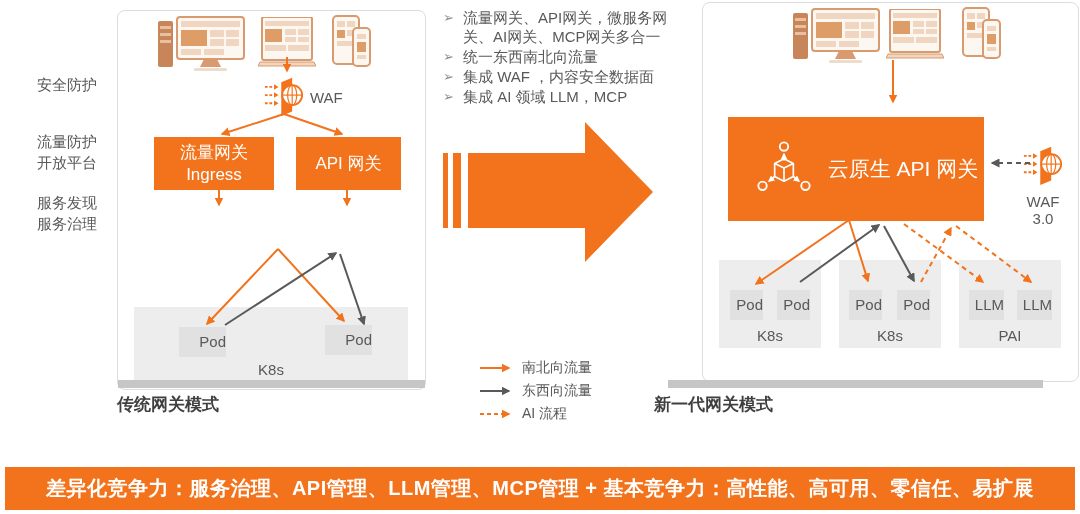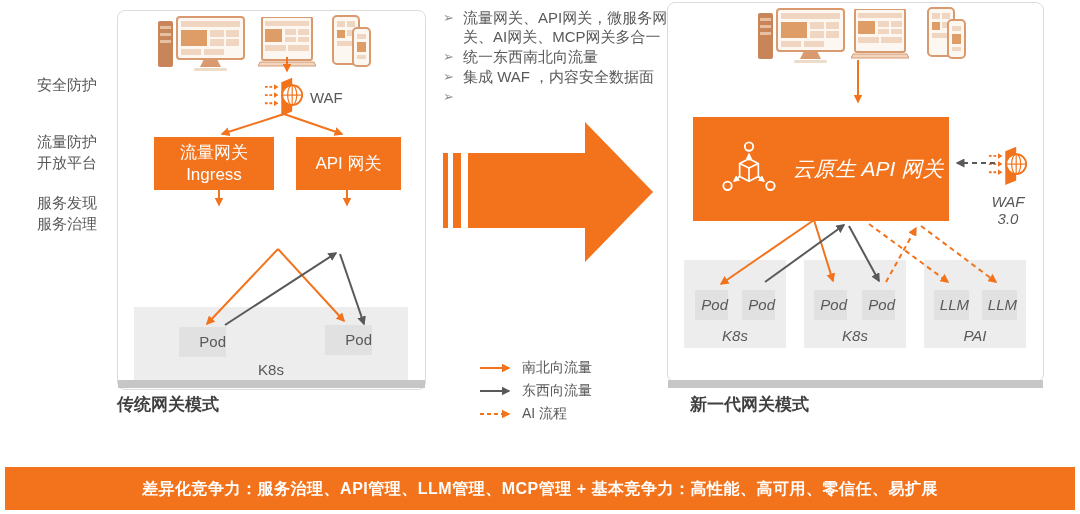--- a/index.html
+++ b/index.html
@@ -35,21 +35,21 @@
   .bullets{position:absolute;left:443px;top:8px;width:236px;}
   .bullet{display:flex;margin-bottom:1px;}
   .bullet .bmark{flex:0 0 20px;color:#8a8a8a;font-size:13px;line-height:19px;}
   .bullet .btext{font-size:15px;line-height:19px;color:#595959;}
   .legend{position:absolute;left:479px;top:322px;margin-top:36px;}
   .legend-row{display:flex;align-items:center;height:19px;margin-bottom:4px;}
   .legend-row .ltext{font-size:14px;color:#595959;margin-left:5px;}
   .waf-label{position:absolute;font-size:15px;color:#595959;}
   .banner{
     position:absolute;left:5px;top:467px;width:1070px;height:43px;line-height:43px;
-    background:#f2731b;color:#fff;font-size:16px;font-weight:bold;text-align:center;
+    background:#f2731b;color:#fff;font-size:20px;font-weight:bold;text-align:center;
     letter-spacing:0.5px;
   }
   .cn-gw-text{font-size:21px;color:#fff;}
 </style>
 </head>
 <body>
 
 <div class="row-label" style="left:37px;top:74px;">
   <div>安全防护</div>
 </div>
@@ -173,20 +173,21 @@
   <div class="bullet">
     <span class="bmark">➢</span>
     <span class="btext">统一东西南北向流量</span>
   </div>
   <div class="bullet">
     <span class="bmark">➢</span>
     <span class="btext">集成 WAF ，内容安全数据面</span>
   </div>
   <div class="bullet">
     <span class="bmark">➢</span>
+    <span class="btext">集成 AI 领域 LLM，MCP</span>
   </div>
 </div>
 
 <svg class="abs" style="left:443px;top:120px;" width="210" height="145" viewBox="0 0 210 145">
   <rect x="0" y="33" width="5" height="75" fill="#f2731b"></rect>
   <rect x="10" y="33" width="8" height="75" fill="#f2731b"></rect>
   <polygon points="25,33 142,33 142,2 210,72 142,142 142,108 25,108" fill="#f2731b"></polygon>
 </svg>
 
 <div class="legend">
@@ -218,21 +219,21 @@
           <marker id="mld" markerWidth="9" markerHeight="9" refX="7.5" refY="4.5" orient="auto" markerUnits="userSpaceOnUse">
             <path d="M0,0 L9,4.5 L0,9 Z" fill="#f2731b"></path>
           </marker>
         </defs>
       <line x1="1" y1="6" x2="30" y2="6" stroke="#f2731b" stroke-width="2" stroke-dasharray="4,3" marker-end="url(#mld)"></line>
     </svg>
     <span class="ltext">AI 流程</span>
   </div>
 </div>
 
-<div class="panel" style="left:667px;width:377px;font-style:italic;">
+<div class="panel" style="left:702px;width:377px;">
 
   <svg class="abs" style="left:88px;top:4px;" width="90" height="58" viewBox="0 0 90 58">
     <rect x="2" y="6" width="15" height="46" rx="2" fill="#c9855a"></rect>
     <rect x="4" y="11" width="11" height="3" fill="#e8bfa0"></rect>
       <rect x="4" y="18" width="11" height="3" fill="#e8bfa0"></rect>
       <rect x="4" y="25" width="11" height="3" fill="#e8bfa0"></rect>
     <rect x="21" y="2" width="67" height="42" rx="3" fill="#fdf7f2" stroke="#d89a6e" stroke-width="2"></rect>
     <rect x="25" y="6" width="59" height="6" fill="#f0d5c0"></rect>
     <rect x="25" y="15" width="26" height="16" fill="#de9c66"></rect>
     <rect x="54" y="15" width="14" height="7" fill="#f0d5c0"></rect>
@@ -346,15 +347,15 @@
       <line x1="181" y1="223" x2="211" y2="278" marker-end="url(#mRg)"></line>
     </g>
     <g stroke="#f2731b" stroke-width="2" fill="none" stroke-dasharray="5,4">
       <line x1="201" y1="221" x2="280" y2="279" marker-end="url(#mRo)"></line>
       <line x1="218" y1="279" x2="248" y2="225" marker-end="url(#mRo)"></line>
       <line x1="253" y1="223" x2="328" y2="279" marker-end="url(#mRo)"></line>
     </g>
   </svg>
 </div>
 <div class="panel-shadow" style="left:668px;width:375px;"></div>
-<div class="caption" style="left:690px;width:377px;font-family:Liberation Serif, serif;">新一代网关模式</div>
+<div class="caption" style="left:654px;width:377px;font-family:Liberation Serif, serif;">新一代网关模式</div>
 
 <div class="banner">差异化竞争力：服务治理、API管理、LLM管理、MCP管理 + 基本竞争力：高性能、高可用、零信任、易扩展</div>
 
 </body></html>

